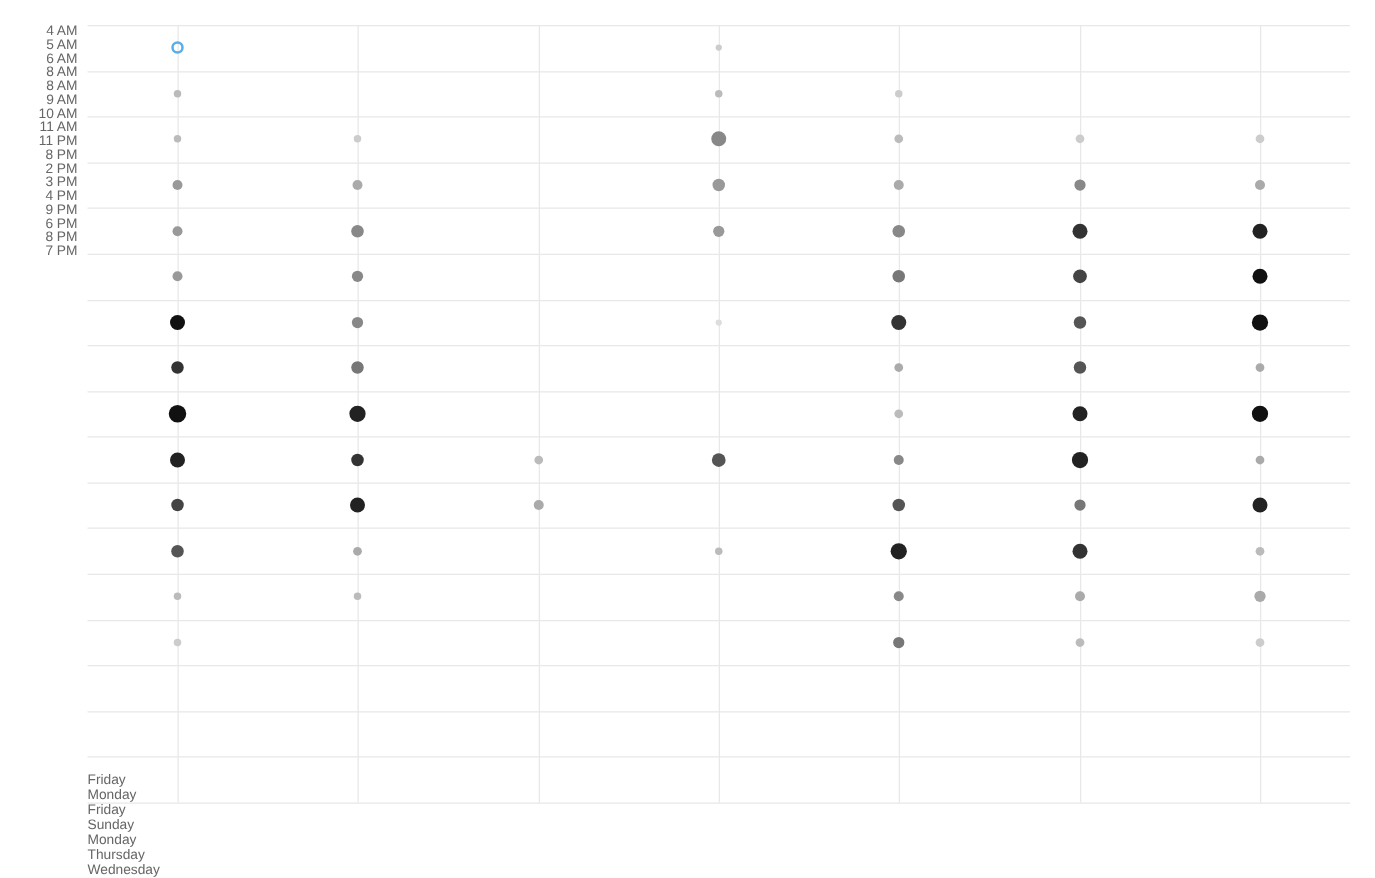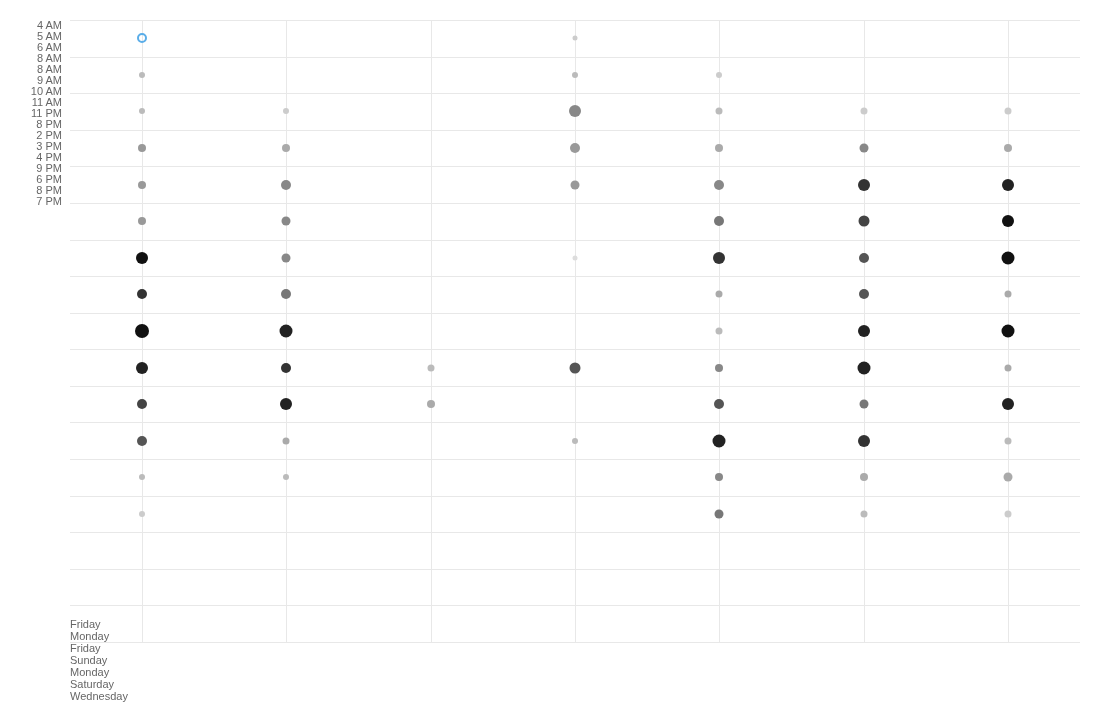--- a/index.html
+++ b/index.html
@@ -202,16 +202,16 @@
         <div class="dot" style="left: 92.8571%; top: 73.5294%; width: 9px; height: 9px; background: rgb(170, 170, 170);"></div>
         <div class="dot" style="left: 92.8571%; top: 79.4118%; width: 7px; height: 7px; background: rgb(204, 204, 204);"></div>
       </div>
   </div>
   <div class="x-axis-labels" id="x-axis">
       <div class="x-label">Friday</div>
       <div class="x-label">Monday</div>
       <div class="x-label">Friday</div>
       <div class="x-label">Sunday</div>
       <div class="x-label">Monday</div>
-      <div class="x-label">Saturday</div>
+      <div class="x-label">Thursday</div>
       <div class="x-label">Wednesday</div>
     </div>
 </div>
 
 </body></html>

